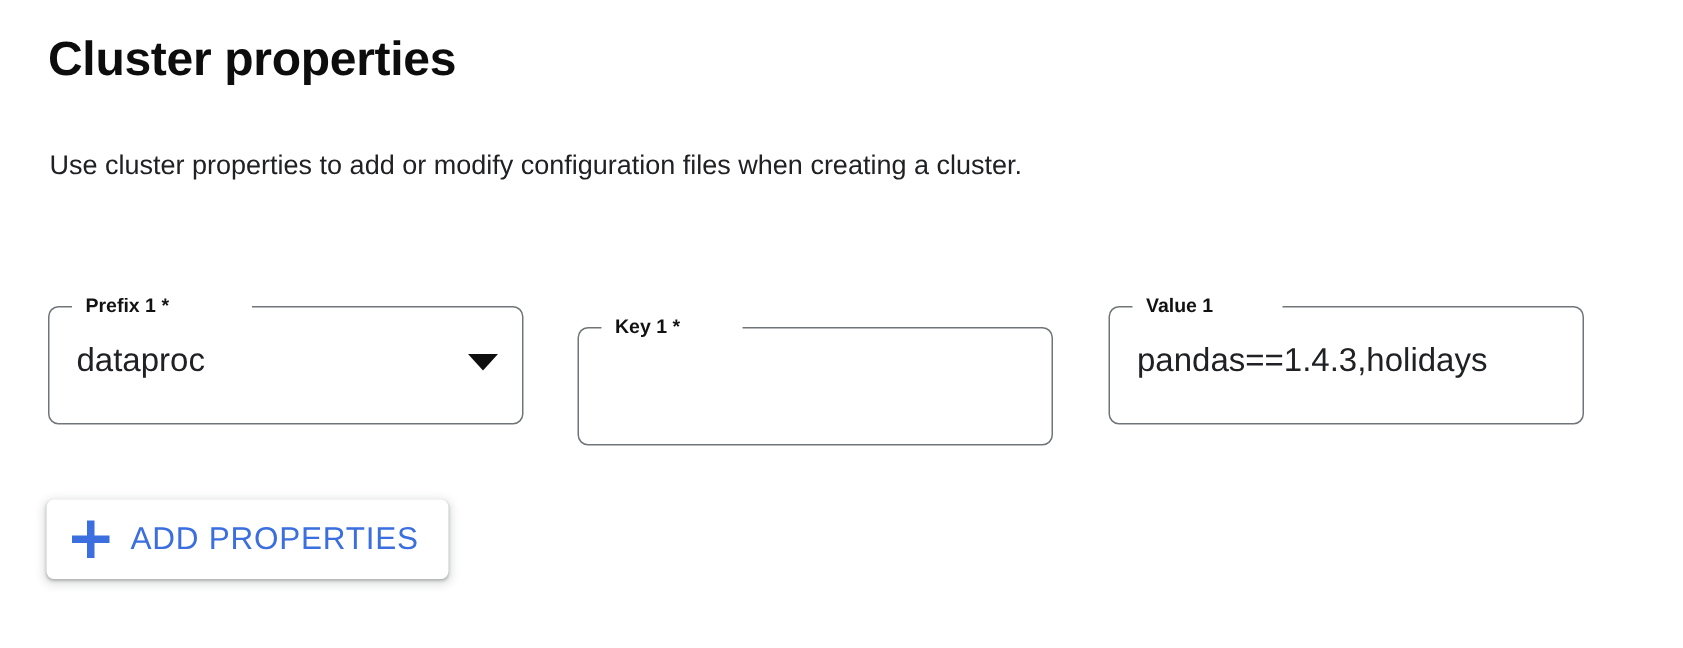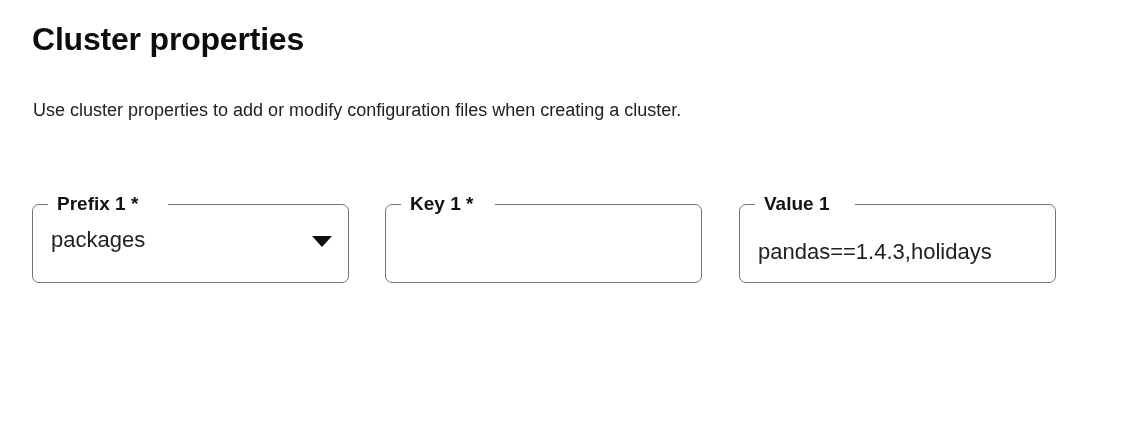--- a/index.html
+++ b/index.html
@@ -56,21 +56,21 @@
   }
 
   .field {
     position: absolute;
     top: 0;
     width: 317px;
     height: 79px;
     box-sizing: border-box;
   }
   .field.f1 { left: 0px;   }
-  .field.f2 { left: 353px; }
+  .field.f2 { left: 353px; margin-top: 14px; }
   .field.f3 { left: 707px; padding-left: 28px; }
 
   
   .outline {
     position: absolute;
     inset: 0;
     border: 1.6px solid #70757a;
     border-radius: 7px;
     box-sizing: border-box;
     pointer-events: none;
@@ -86,40 +86,40 @@
   .field.f1 .notch { width: 120px; }
   .field.f2 .notch { width:  94px; }
   .field.f3 .notch { width: 100px; }
 
   .field-label {
     position: absolute;
     top: -12px;
     left: 22px;
     padding: 0 3px;
     background: #ffffff;
-    font-size: 19px;
+    font-size: 13px;
     line-height: 24px;
     font-weight: 700;
     color: #121212;
     white-space: nowrap;
   }
 
   .field-value {
     position: absolute;
     left: 19px;
     top: 21px;
     right: 42px;
     font-size: 22px;
     line-height: 30px;
     font-weight: 400;
     color: #202124;
     white-space: nowrap;
     overflow: hidden;
   }
-  .field.f3 .field-value { right: 12px; margin-top: 12px; }
+  .field.f3 .field-value { right: 12px; }
 
   .dropdown-arrow {
     position: absolute;
     right: 17px;
     top: 32px;
     width: 0;
     height: 0;
     border-left: 10px solid transparent;
     border-right: 10px solid transparent;
     border-top: 11px solid #0f0f10;
@@ -178,33 +178,37 @@
   <div class="page-title">Cluster properties</div>
 
   <div class="page-description">Use cluster properties to add or modify configuration files when creating a cluster.</div>
 
   <div class="field-row">
 
     <div class="field f1">
       <div class="outline"></div>
       <div class="notch"></div>
       <div class="field-label">Prefix 1 *</div>
-      <div class="field-value">packages</div>
+      <div class="field-value">dataproc</div>
       <div class="dropdown-arrow"></div>
     </div>
 
     <div class="field f2">
       <div class="outline"></div>
       <div class="notch"></div>
       <div class="field-label">Key 1 *</div>
     </div>
 
     <div class="field f3">
       <div class="outline"></div>
       <div class="notch"></div>
       <div class="field-label">Value 1</div>
       <div class="field-value">pandas==1.4.3,holidays</div>
     </div>
 
   </div>
 
+  <button class="add-button">
+    <span class="plus-icon"></span>
+    <span class="add-button-label">ADD PROPERTIES</span>
+  </button>
 
 </div>
 
 </body></html>

